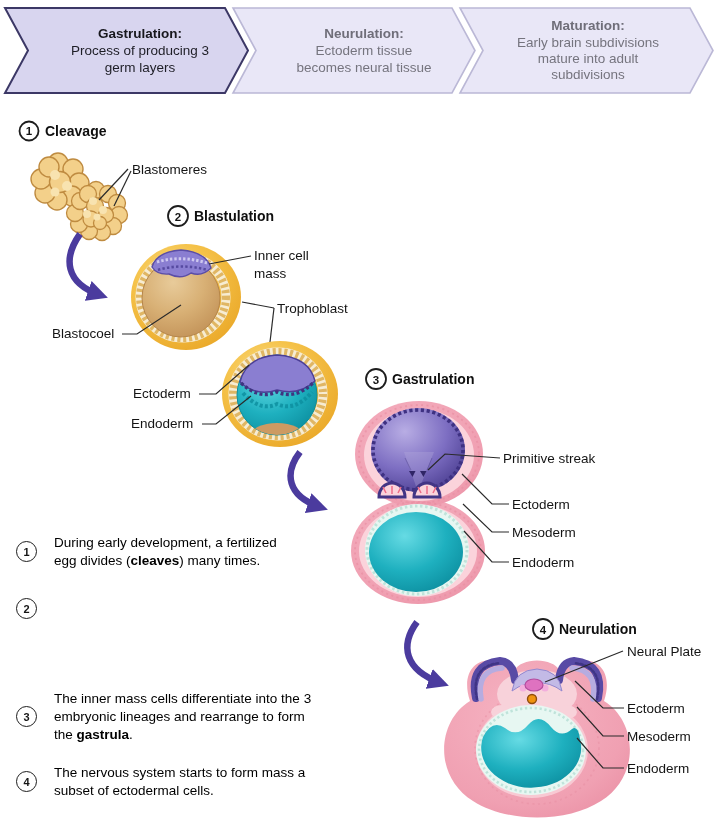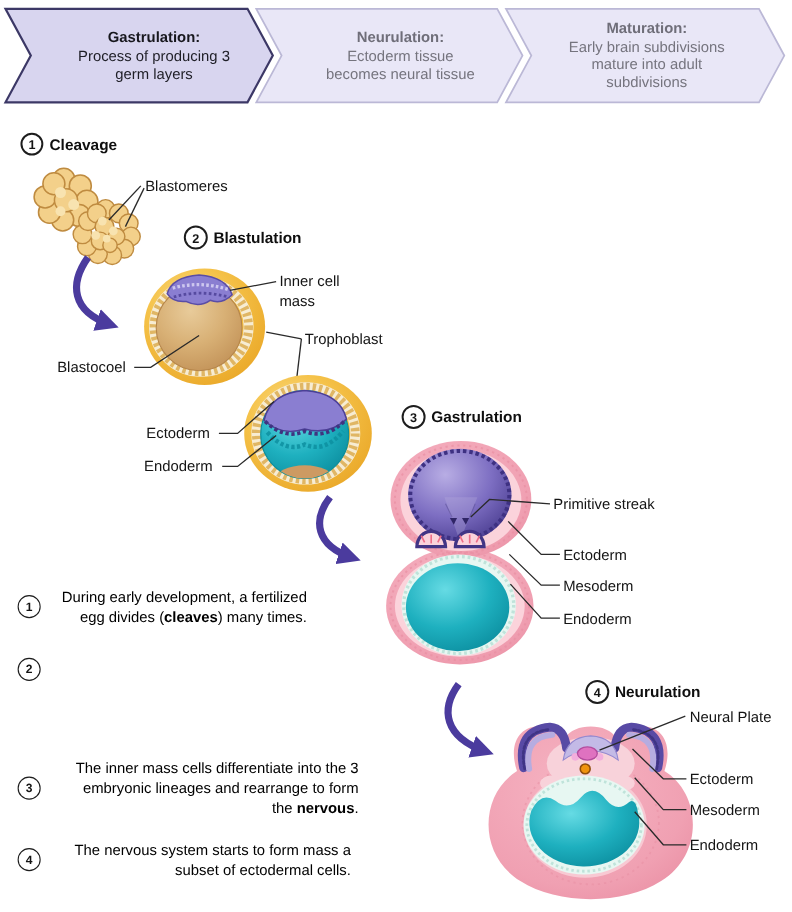--- a/index.html
+++ b/index.html
@@ -1,17 +1,17 @@
 <!DOCTYPE html>
 <html><head>
 <meta charset="utf-8">
 <style>
   html,body{margin:0;padding:0;background:#ffffff;}
   #stage{position:relative;width:720px;height:829px;background:#fff;overflow:hidden;
-         font-family:"Liberation Sans",sans-serif;text-align:right;}
+         font-family:"Liberation Sans",sans-serif;}
   svg{position:absolute;left:0;top:0;}
   svg text{font-family:"Liberation Sans",sans-serif;}
   .lbl{font-size:13.5px;fill:#141414;}
   .step-title{font-size:14px;font-weight:bold;fill:#0f0f0f;}
   .circ-num{font-size:11.5px;font-weight:bold;fill:#141414;text-anchor:middle;}
   .b-title-a{font-size:13.5px;font-weight:bold;fill:#17171d;text-anchor:middle;}
   .b-line-a{font-size:13.5px;fill:#1e1e26;text-anchor:middle;}
   .b-title{font-size:13.5px;font-weight:bold;fill:#6f6e79;text-anchor:middle;}
   .b-line{font-size:13.5px;fill:#75747e;text-anchor:middle;}
   .lead{stroke:#2a2a2a;stroke-width:1.2;fill:none;}
@@ -285,19 +285,19 @@
 
 <div class="note" style="left:16px;top:534px;">
   <span class="note-circle">1</span>
   <div class="note-text" style="width:225px;">During early development, a fertilized egg divides (<b>cleaves</b>) many times.</div>
 </div>
 <div class="note" style="left:16px;top:598px;">
   <span class="note-circle">2</span>
 </div>
 <div class="note" style="left:16px;top:690px;">
   <span class="note-circle">3</span>
-  <div class="note-text" style="width:272px;">The inner mass cells differentiate into the 3 embryonic lineages and rearrange to form the <b>nervous</b>.</div>
+  <div class="note-text" style="width:272px;">The inner mass cells differentiate into the 3 embryonic lineages and rearrange to form the <b>gastrula</b>.</div>
 </div>
 <div class="note" style="left:16px;top:764px;">
   <span class="note-circle">4</span>
   <div class="note-text" style="width:265px;">The nervous system starts to form mass a subset of ectodermal cells.</div>
 </div>
 </div>
 
 </body></html>

